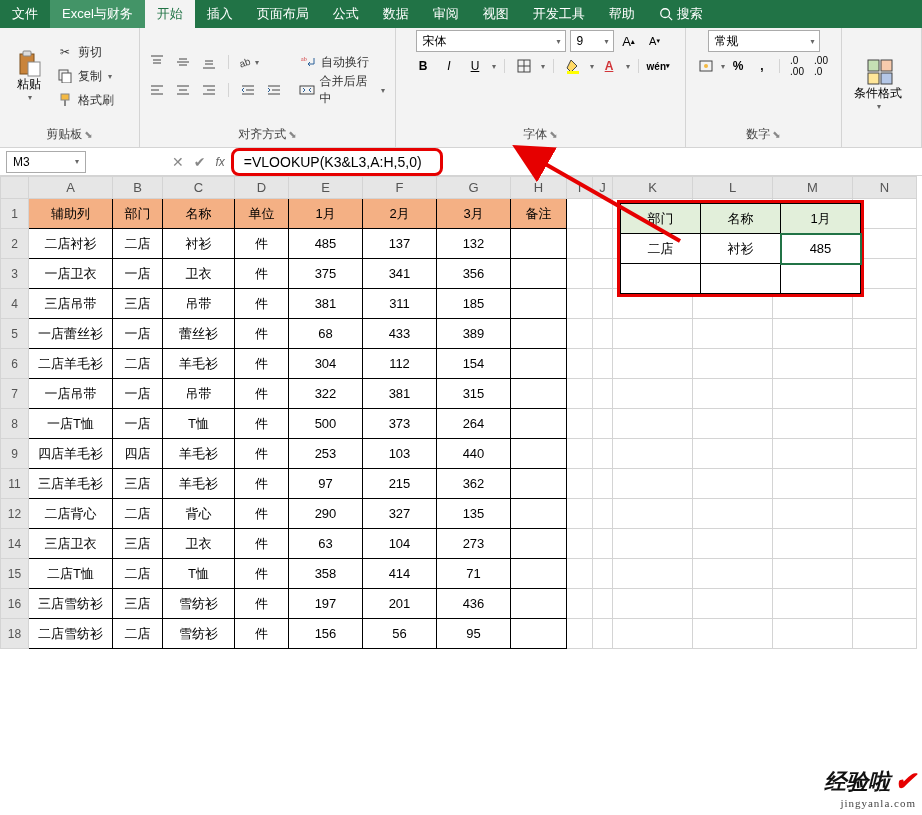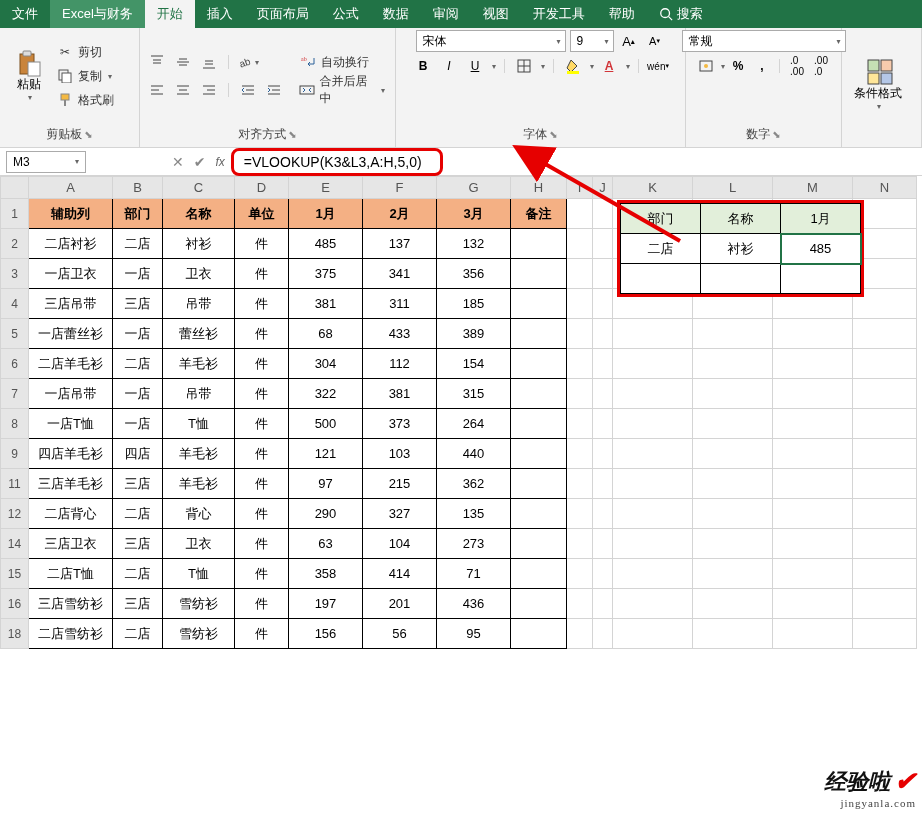--- a/index.html
+++ b/index.html
@@ -35,21 +35,21 @@
   
   .sheet-wrap { position: relative; width: 922px; }
   .sheet { border-collapse: collapse; font-size: 13px; }
   .sheet th { background: #e6e6e6; border: 1px solid #d4d4d4; color:#555; font-weight: normal; height: 22px; }
   .sheet td { border: 1px solid #d4d4d4; height: 30px; text-align: center; }
   .colhead { height: 22px; }
   .rownum { width: 28px; background: #e6e6e6; color:#555; font-size:12px; }
   .cA { width: 84px; } .cB { width: 50px; } .cC { width: 72px; } .cD { width: 54px; }
   .cE { width: 74px; } .cF { width: 74px; } .cG { width: 74px; } .cH { width: 56px; }
   .cI { width: 26px; } .cJ { width: 20px; } .cK { width: 80px; } .cL { width: 80px; } .cM { width: 80px; } .cN { width: 64px; }
-  .hdr-orange td { background: #f4b084; border:1px solid #000; font-weight: bold; }
+  .hdr-orange td { background: #f4b084; border:1px solid #000; font-weight: normal; }
   .databorder td { border:1px solid #000; }
   .lookupbox { position: absolute; left: 617px; top: 24px; border: 3px solid #e60000; }
   .lookupbox table { border-collapse: collapse; }
   .lookupbox td { width: 80px; height: 30px; text-align:center; font-size:13px; }
   .lh td { background: #e2efda; border:1px solid #000; }
   .ld td { background: #fff; border:1px solid #000; }
   .selected-cell { outline: 2px solid #217346; outline-offset: -1px; }
   .corner { width:28px; }
   svg { display:block; }
   .arrow-svg { position:absolute; left: 430px; top: -35px; pointer-events:none; }
@@ -269,32 +269,32 @@
               <path d="M6,2 L12,8 L6,14 L2,10 Z" fill="#ffd966" stroke="#444"></path>
               <rect x="2" y="13" width="12" height="3" fill="#ffff00"></rect>
             </svg>
           </span>
           <span class="dd">▾</span>
         <span class="sq">
             <span class="underlineA">A</span>
           </span>
           <span class="dd">▾</span>
         <span class="sep-v"></span>
-        <span class="sq" style="font-size:10px;">wén<br><span style="font-size:7px">▾</span></span>
+        <span class="sq" style="font-size:10px;font-weight:bold;">wén<br><span style="font-size:7px">▾</span></span>
       </div>
     </div>
     <div class="group-label">
         <span>字体</span>
         <span class="expand">⬊</span>
       </div>
   </div>
 
   <div class="group" style="width:156px;">
     <div class="group-body font-box">
-      <div class="combo" style="width:164px;">
+      <div class="combo" style="width:112px;">
           <span>常规</span>
           <span class="dd" style="margin-left:auto;">▾</span>
         </div>
       <div class="numrow">
         <span class="sq">
             <svg width="16" height="16">
               <rect x="2" y="3" width="12" height="10" fill="none" stroke="#444"></rect>
               <circle cx="8" cy="8" r="2" fill="#f4b942"></circle>
             </svg>
           </span>
@@ -503,21 +503,21 @@
           <td style="border: 1px solid rgb(212, 212, 212);"></td>
           <td style="border: 1px solid rgb(212, 212, 212);"></td>
           <td style="border: 1px solid rgb(212, 212, 212);"></td>
         </tr>
         <tr class="databorder">
           <th class="rownum">9</th>
           <td>四店羊毛衫</td>
           <td>四店</td>
           <td>羊毛衫</td>
           <td>件</td>
-          <td>121</td>
+          <td>253</td>
           <td>103</td>
           <td>440</td>
           <td></td>
           <td style="border: 1px solid rgb(212, 212, 212);"></td>
           <td style="border: 1px solid rgb(212, 212, 212);"></td>
           <td style="border: 1px solid rgb(212, 212, 212);"></td>
           <td style="border: 1px solid rgb(212, 212, 212);"></td>
           <td style="border: 1px solid rgb(212, 212, 212);"></td>
           <td style="border: 1px solid rgb(212, 212, 212);"></td>
         </tr>

